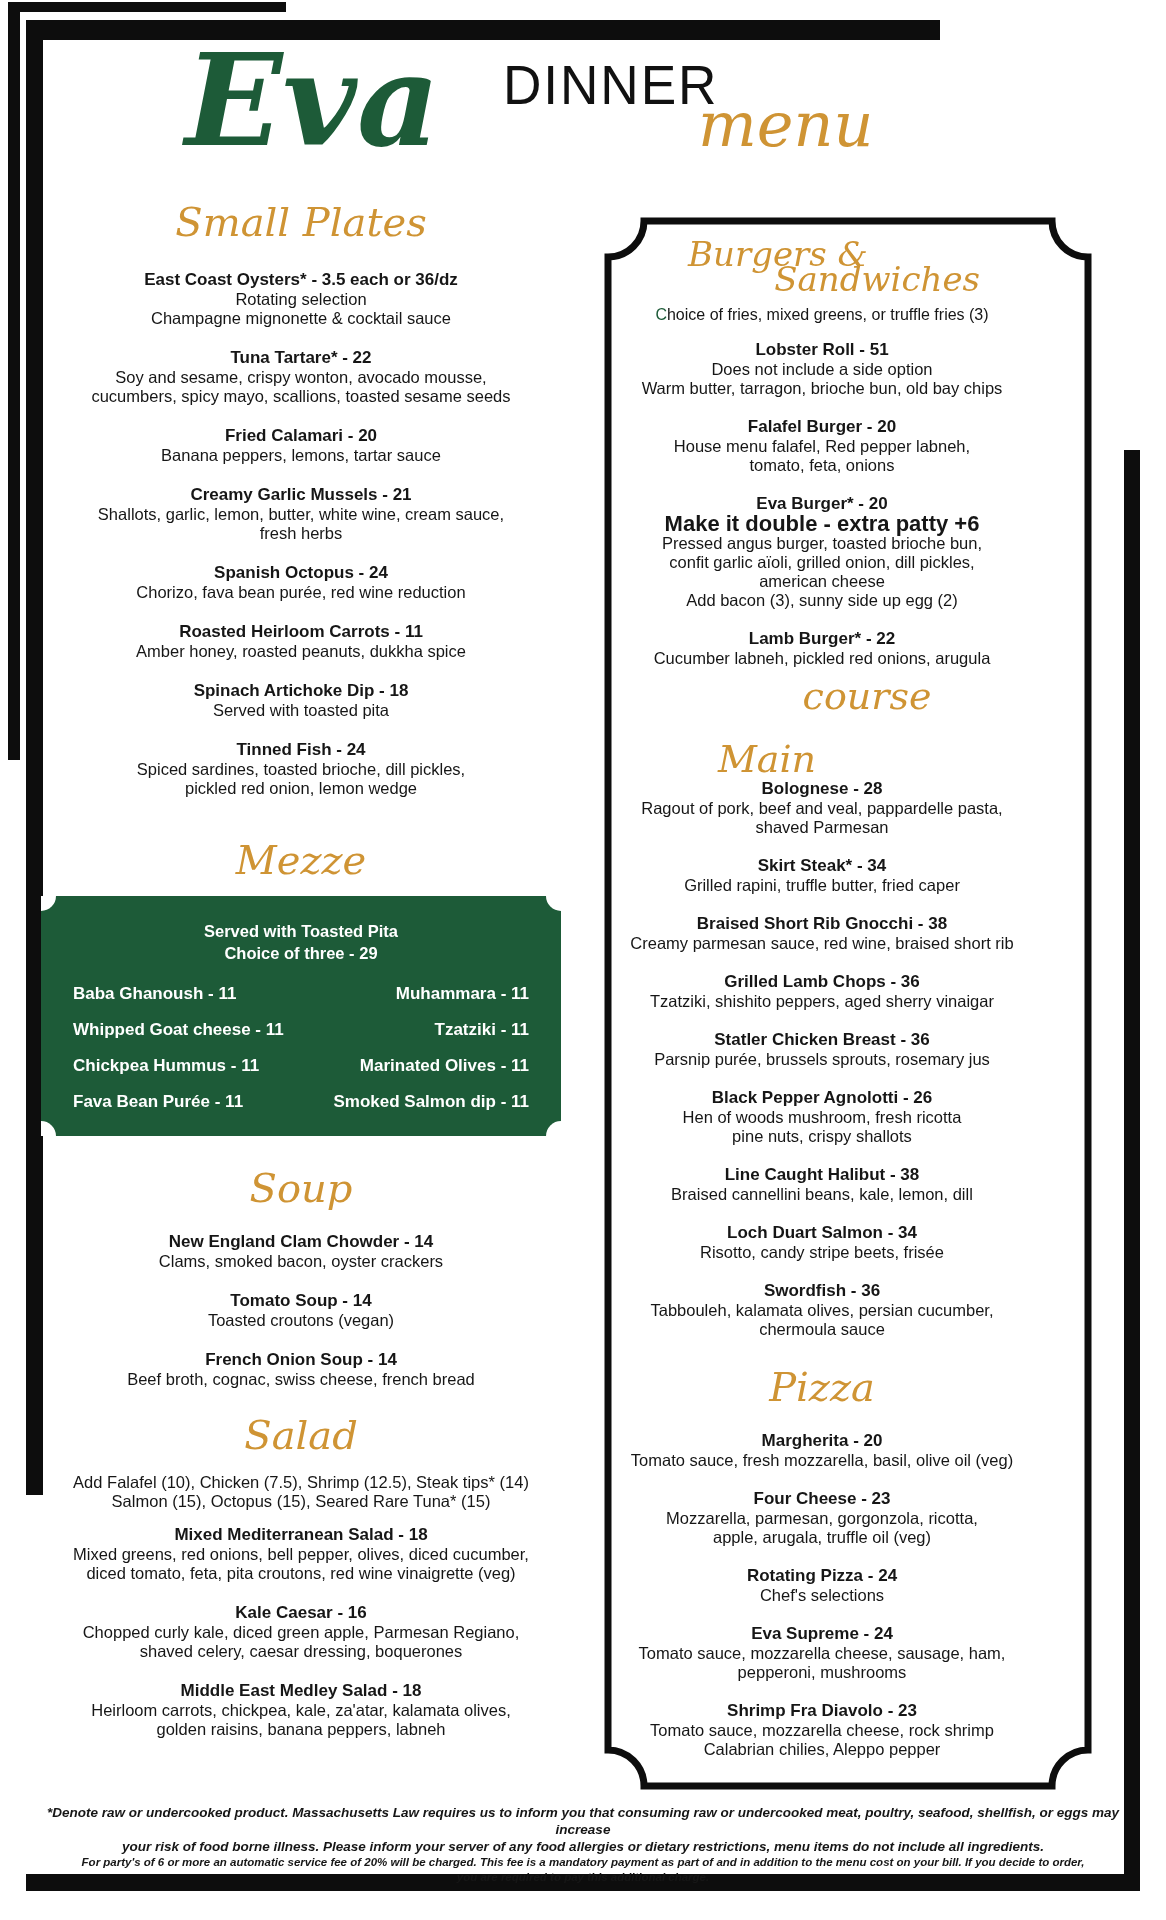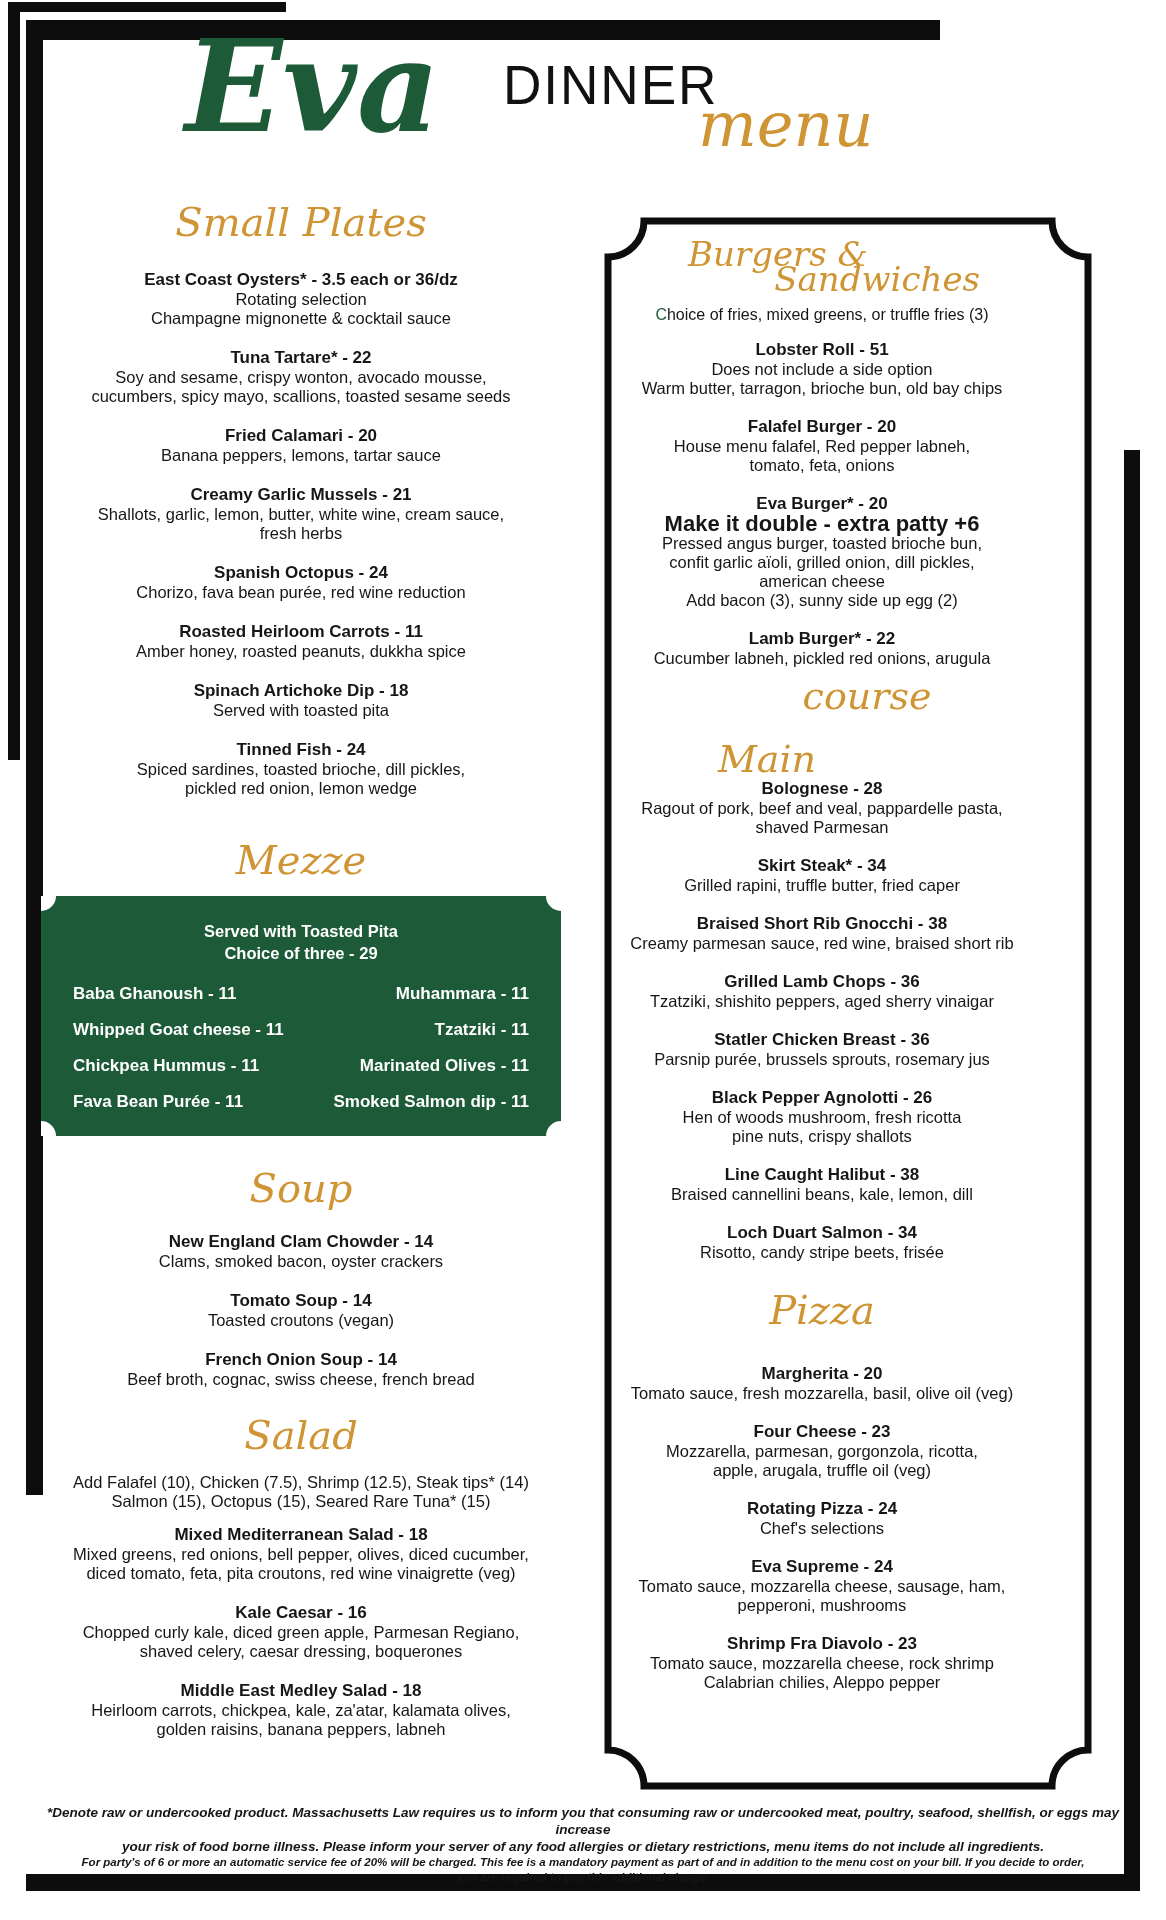--- a/index.html
+++ b/index.html
@@ -10,21 +10,21 @@
   
   .bar { position:absolute; background:#0d0d0d; }
   .f-outer-top  { left:8px;   top:2px;    width:278px;  height:10px; }
   .f-outer-left { left:8px;   top:2px;    width:12px;   height:758px; }
   .f-inner-top  { left:26px;  top:20px;   width:914px;  height:20px; }
   .f-inner-left { left:26px;  top:20px;   width:17px;   height:1475px; }
   .f-br-right   { left:1124px; top:450px; width:16px;   height:1441px; }
   .f-br-bottom  { left:26px;  top:1874px; width:1114px; height:17px; }
 
   
-  .logo { position:absolute; left:185px; top:16px; font-family:"DejaVu Serif", serif;
+  .logo { position:absolute; left:185px; top:30px; font-family:"DejaVu Serif", serif;
           font-style:italic; font-weight:bold; font-size:128px; line-height:1.1; color:var(--green); }
   .dinner { position:absolute; left:503px; top:52px; font-size:56px; letter-spacing:2px;
             color:#111; transform:scaleX(0.95); transform-origin:left; }
   .menu-script { position:absolute; left:698px; top:88px; font-family:"DejaVu Serif", serif;
                  font-style:italic; font-size:62px; color:var(--gold); }
 
   
   .script { font-family:"DejaVu Serif", serif; font-style:italic; color:var(--gold); }
   .sec-h  { font-size:40px; line-height:44px; }
 
@@ -38,21 +38,21 @@
   .mi { margin-bottom:20px; }
   .mi-title { font-weight:bold; font-size:17px; line-height:20px; }
   .mi-note  { font-weight:bold; font-size:22px; line-height:20px;text-align:center; }
   .mi-line  { font-size:16.5px; line-height:19px; }
   .col-right .mi { margin-bottom:19px; }
 
   .h-small { margin-bottom:26px; }
   .h-mezze { margin-top:40px; margin-bottom:14px; }
   .h-soup  { margin-top:30px; margin-bottom:22px; }
   .h-salad { margin-top:24px; margin-bottom:16px; }
-  .h-pizza { margin-top:26px; margin-bottom:32px; }
+  .h-pizza { margin-top:26px; margin-bottom:22px; }
 
   
   .h-burgers1 { font-size:34px; line-height:38px; text-align:left; padding-left:58px; }
   .h-burgers2 { font-size:34px; line-height:36px; text-align:right; padding-right:34px; margin-top:-12px; }
   .burgers-note { font-size:16px; line-height:19px; margin:8px 0 16px 0; }
   .burgers-note::first-letter { color:var(--green); }
   .h-main1 { font-size:38px; line-height:40px; text-align:center; margin:24px 110px 0 0; }
   .h-main2 { font-size:38px; line-height:38px; text-align:center; margin:-10px 0 14px 90px; }
 
   
@@ -260,20 +260,25 @@
           <div class="mi-line">pine nuts, crispy shallots</div>
         </div>
         <div class="mi">
           <div class="mi-title">Line Caught Halibut - 38</div>
           <div class="mi-line">Braised cannellini beans, kale, lemon, dill</div>
         </div>
         <div class="mi">
           <div class="mi-title">Loch Duart Salmon - 34</div>
           <div class="mi-line">Risotto, candy stripe beets, frisée</div>
         </div>
+        <div class="mi">
+          <div class="mi-title">Swordfish - 36</div>
+          <div class="mi-line">Tabbouleh, kalamata olives, persian cucumber,</div>
+          <div class="mi-line">chermoula sauce</div>
+        </div>
       </div>
 
     <div class="script sec-h h-pizza">Pizza</div>
     <div>
         <div class="mi">
           <div class="mi-title">Margherita - 20</div>
           <div class="mi-line">Tomato sauce, fresh mozzarella, basil, olive oil (veg)</div>
         </div>
         <div class="mi">
           <div class="mi-title">Four Cheese - 23</div>

